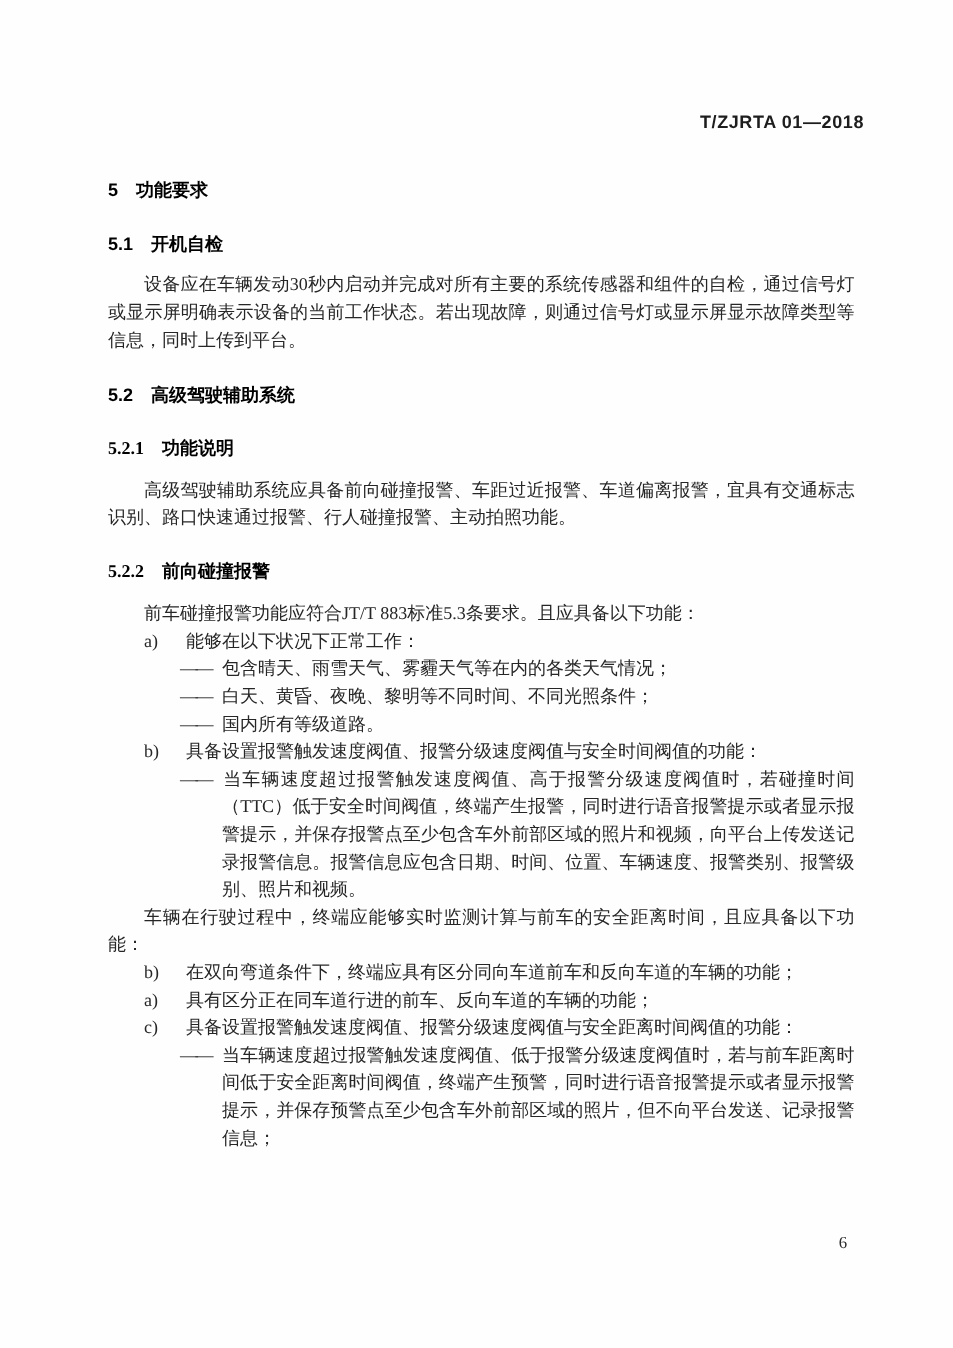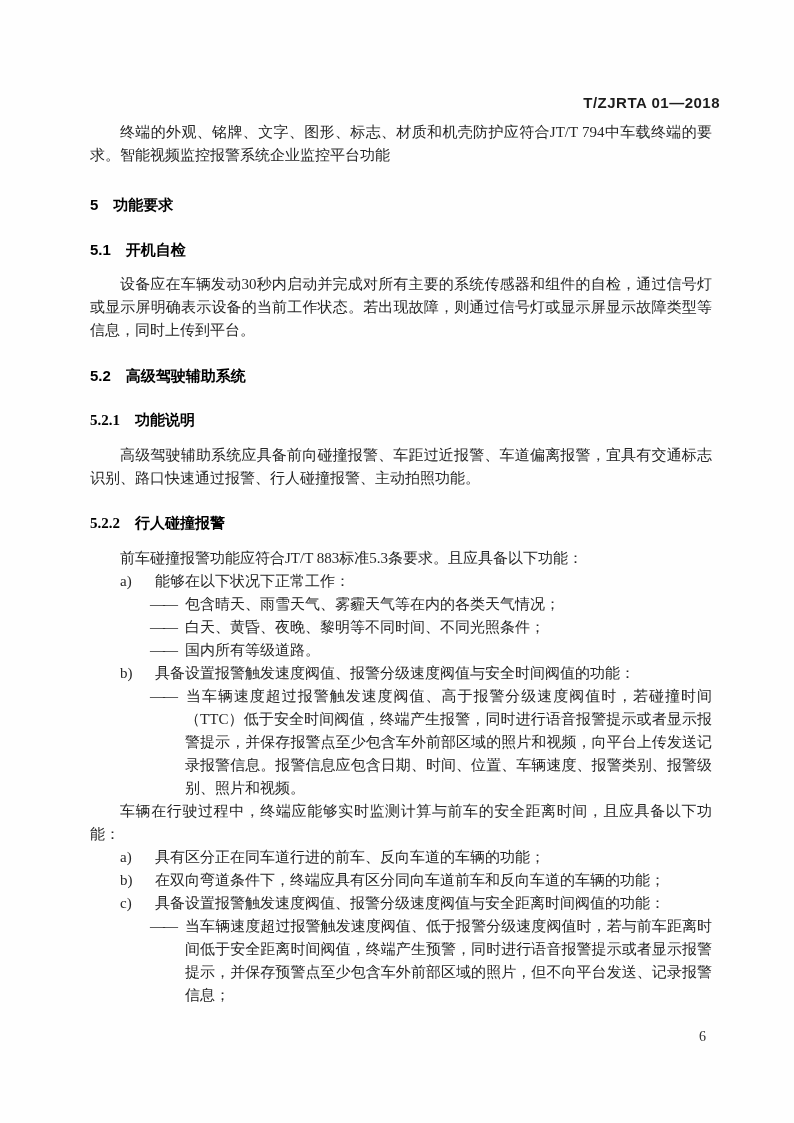--- a/index.html
+++ b/index.html
@@ -82,21 +82,20 @@
 </style>
 </head>
 <body>
 
 <div class="page">
 
   <div class="doc-header">T/ZJRTA 01—2018</div>
 
   <div class="content">
 
-    <p class="para">终端的外观、铭牌、文字、图形、标志、材质和机壳防护应符合JT/T 794中车载终端的要求。智能视频监控报警系统企业监控平台功能</p>
 
     <div class="heading h-lvl1">
       <span class="h-num">5</span><span>功能要求</span>
     </div>
 
     <div class="heading h-lvl2">
       <span class="h-num">5.1</span><span>开机自检</span>
     </div>
 
     <p class="para">设备应在车辆发动30秒内启动并完成对所有主要的系统传感器和组件的自检，通过信号灯或显示屏明确表示设备的当前工作状态。若出现故障，则通过信号灯或显示屏显示故障类型等信息，同时上传到平台。</p>
@@ -105,21 +104,21 @@
       <span class="h-num">5.2</span><span>高级驾驶辅助系统</span>
     </div>
 
     <div class="heading h-lvl3">
       <span class="h-num">5.2.1</span><span>功能说明</span>
     </div>
 
     <p class="para">高级驾驶辅助系统应具备前向碰撞报警、车距过近报警、车道偏离报警，宜具有交通标志识别、路口快速通过报警、行人碰撞报警、主动拍照功能。</p>
 
     <div class="heading h-lvl3">
-      <span class="h-num">5.2.2</span><span>行人碰撞报警</span>
+      <span class="h-num">5.2.2</span><span>前向碰撞报警</span>
     </div>
 
     <p class="para">前车碰撞报警功能应符合JT/T 883标准5.3条要求。且应具备以下功能：</p>
 
     <div class="list-item">
       <span class="li-label">a)</span><span>能够在以下状况下正常工作：</span>
     </div>
 
     <div class="dash-item">
       <span class="dash-glyph">——</span><span>包含晴天、雨雪天气、雾霾天气等在内的各类天气情况；</span>
@@ -136,24 +135,24 @@
     </div>
 
     <div class="dash-item">
       <span class="dash-glyph">——</span><span>当车辆速度超过报警触发速度阀值、高于报警分级速度阀值时，若碰撞时间（TTC）低于安全时间阀值，终端产生报警，同时进行语音报警提示或者显示报警提示，并保存报警点至少包含车外前部区域的照片和视频，向平台上传发送记录报警信息。报警信息应包含日期、时间、位置、车辆速度、报警类别、报警级别、照片和视频。</span>
     </div>
 
 
     <p class="para">车辆在行驶过程中，终端应能够实时监测计算与前车的安全距离时间，且应具备以下功能：</p>
 
     <div class="list-item">
-      <span class="li-label">a)</span><span>具有区分正在同车道行进的前车、反向车道的车辆的功能；</span>
+      <span class="li-label">b)</span><span>在双向弯道条件下，终端应具有区分同向车道前车和反向车道的车辆的功能；</span>
     </div>
     <div class="list-item">
-      <span class="li-label">b)</span><span>在双向弯道条件下，终端应具有区分同向车道前车和反向车道的车辆的功能；</span>
+      <span class="li-label">a)</span><span>具有区分正在同车道行进的前车、反向车道的车辆的功能；</span>
     </div>
     <div class="list-item">
       <span class="li-label">c)</span><span>具备设置报警触发速度阀值、报警分级速度阀值与安全距离时间阀值的功能：</span>
     </div>
 
     <div class="dash-item">
       <span class="dash-glyph">——</span><span>当车辆速度超过报警触发速度阀值、低于报警分级速度阀值时，若与前车距离时间低于安全距离时间阀值，终端产生预警，同时进行语音报警提示或者显示报警提示，并保存预警点至少包含车外前部区域的照片，但不向平台发送、记录报警信息；</span>
     </div>
 
   </div>

